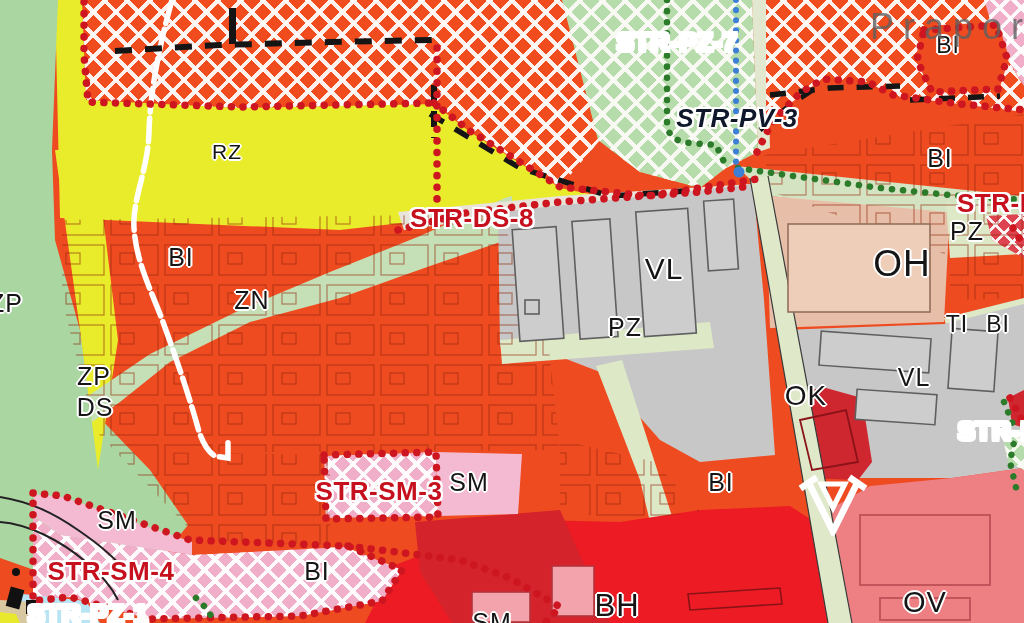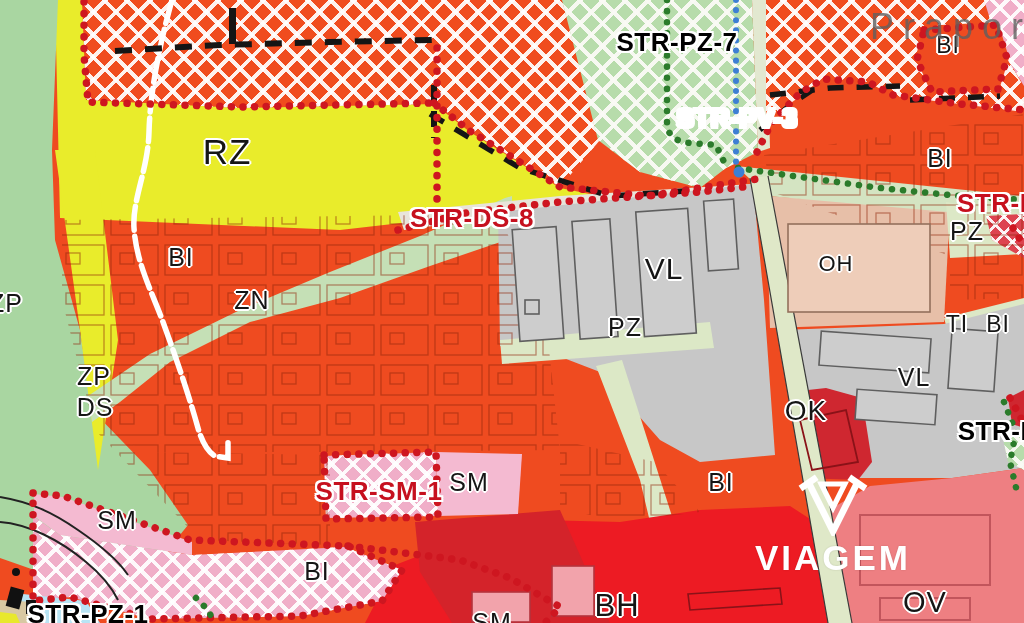--- a/index.html
+++ b/index.html
@@ -28,21 +28,21 @@
     color:#151515;font-size:25px;letter-spacing:1px;white-space:nowrap;
     text-shadow:-2px 0 0 #fff,2px 0 0 #fff,0 -2px 0 #fff,0 2px 0 #fff,
       -1px -1px 0 #fff,1px 1px 0 #fff,-1px 1px 0 #fff,1px -1px 0 #fff;
   }
   .str{
     position:absolute;transform:translate(-50%,-50%);
     font-size:26px;font-weight:bold;letter-spacing:0.5px;white-space:nowrap;
     text-shadow:-2px 0 0 #fff,2px 0 0 #fff,0 -2px 0 #fff,0 2px 0 #fff,
       -2px -2px 0 #fff,2px 2px 0 #fff,-2px 2px 0 #fff,2px -2px 0 #fff;
   }
-  .str.g{color:#000000;} .str.r{color:#c6101e;} .str.b{color:#ffffff;}
+  .str.g{color:#ffffff;} .str.r{color:#c6101e;} .str.b{color:#0f172a;font-style:italic;}
   .place{
     position:absolute;left:870px;top:6px;width:300px;
     color:rgba(95,95,95,.8);font-size:36px;letter-spacing:9px;white-space:nowrap;
   }
   .brand{position:absolute;left:748px;top:472px;width:170px;text-align:center;}
   .brand .word{color:#fff;font-size:35px;font-weight:bold;letter-spacing:3px;
     margin-top:2px;text-shadow:0 0 2px rgba(0,0,0,.15);}
 </style>
 </head>
 <body>
@@ -206,59 +206,59 @@
       <path d="M667 0 L667 124 Q668 141 690 143 L716 145 L726 166"></path>
       <path d="M738 168 L800 177 L880 188 L960 196 L1024 200"></path>
       <path d="M196 598 L208 610 L214 622"></path>
       <path d="M1004 402 L1016 432 L1010 462 L1018 496"></path>
     </g>
 
     <path d="M736 0 L736 166" fill="none" stroke="#3d7fd4" stroke-width="6" stroke-linecap="round" stroke-dasharray="0.1 10"></path>
     <circle cx="739" cy="172" r="5.5" fill="#3d7fd4"></circle>
   </svg>
 
-  <span class="lbl" style="left:227px;top:152px;font-size:35px">RZ</span>
+  <span class="lbl" style="left:227px;top:152px;font-size:21px">RZ</span>
   <span class="lbl" style="left:181px;top:257px">BI</span>
   <span class="lbl" style="left:252px;top:300px">ZN</span>
   <span class="lbl" style="left:6px;top:303px">ZP</span>
   <span class="lbl" style="left:94px;top:376px">ZP</span>
   <span class="lbl" style="left:95px;top:407px">DS</span>
   <span class="lbl" style="left:664px;top:269px;font-size:30px">VL</span>
   <span class="lbl" style="left:625px;top:327px">PZ</span>
-  <span class="lbl" style="left:836px;top:264px;font-size:22px">OH</span>
+  <span class="lbl" style="left:902px;top:264px;font-size:37px">OH</span>
   <span class="lbl" style="left:967px;top:231px">PZ</span>
   <span class="lbl" style="left:957px;top:324px;font-size:23px">TI</span>
   <span class="lbl" style="left:998px;top:324px;font-size:23px">BI</span>
   <span class="lbl" style="left:914px;top:377px">VL</span>
-  <span class="lbl" style="left:806px;top:411px;font-size:28px">OK</span>
+  <span class="lbl" style="left:806px;top:396px;font-size:28px">OK</span>
   <span class="lbl" style="left:948px;top:45px;font-size:23px">BI</span>
   <span class="lbl" style="left:940px;top:158px">BI</span>
   <span class="lbl" style="left:721px;top:482px">BI</span>
   <span class="lbl" style="left:469px;top:482px">SM</span>
   <span class="lbl" style="left:117px;top:520px">SM</span>
   <span class="lbl" style="left:317px;top:571px">BI</span>
   <span class="lbl" style="left:617px;top:606px;font-size:31px">BH</span>
   <span class="lbl" style="left:925px;top:602px;font-size:29px">OV</span>
   <span class="lbl" style="left:492px;top:622px">SM</span>
 
   <span class="str g" style="left:677px;top:42px">STR-PZ-7</span>
   <span class="str b" style="left:737px;top:118px">STR-PV-3</span>
   <span class="str r" style="left:998px;top:203px">STR-B</span>
   <span class="str r" style="left:472px;top:218px">STR-DS-8</span>
-  <span class="str r" style="left:379px;top:491px">STR-SM-1</span>
+  <span class="str r" style="left:379px;top:491px">STR-SM-3</span>
+  <span class="str r" style="left:111px;top:571px">STR-SM-4</span>
   <span class="str g" style="left:88px;top:614px">STR-PZ-1</span>
   <span class="str g" style="left:998px;top:431px">STR-P</span>
 
   <div class="place">Praporec</div>
 
   <div class="brand">
     <svg width="74" height="64" viewBox="0 0 100 86" style="display:block;margin:0 auto;">
       <g stroke="#ffffff" fill="none" stroke-width="9">
         <path d="M6 22 L28 7"></path>
         <path d="M94 22 L72 7"></path>
         <path d="M16 12 L50 80 L84 12"></path>
         <path d="M34 16 L66 16 L50 48 Z" stroke-width="7"></path>
       </g>
     </svg>
-    <div class="word">VIAGEM</div>
   </div>
 
 </div>
 
 </body></html>

